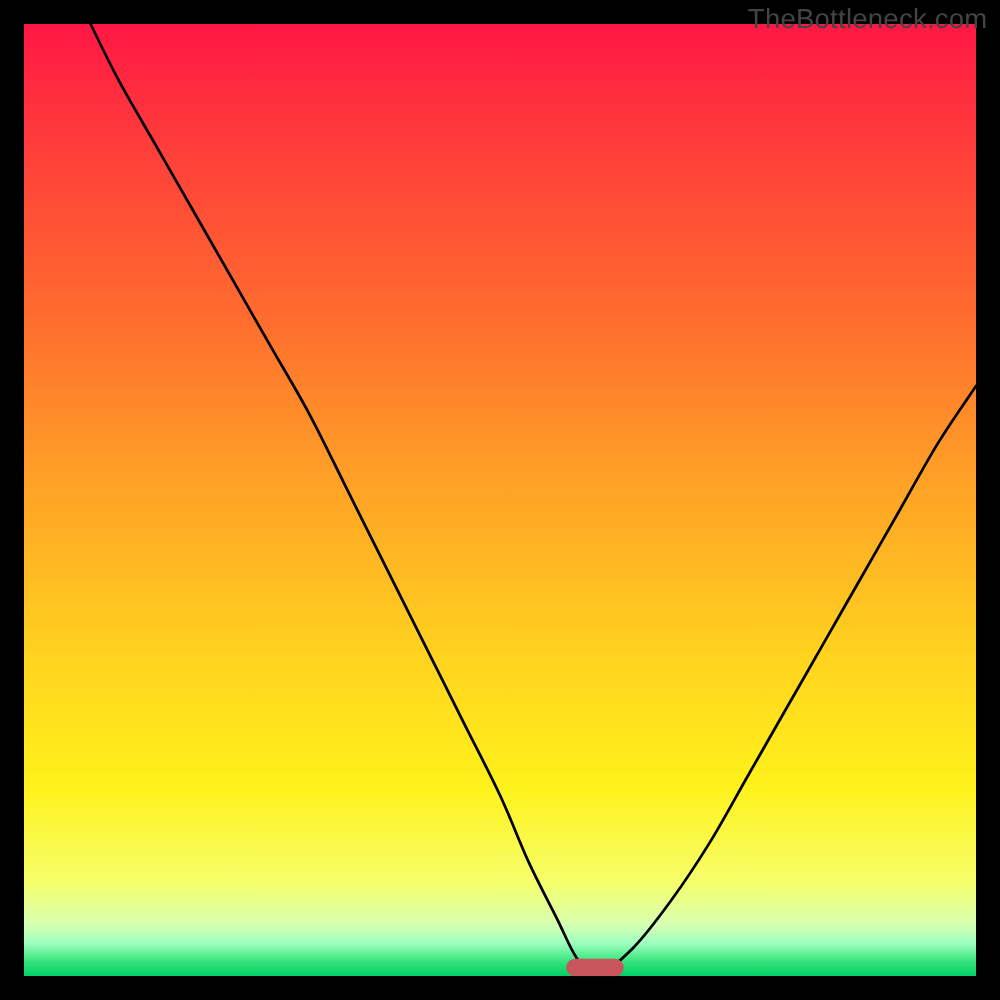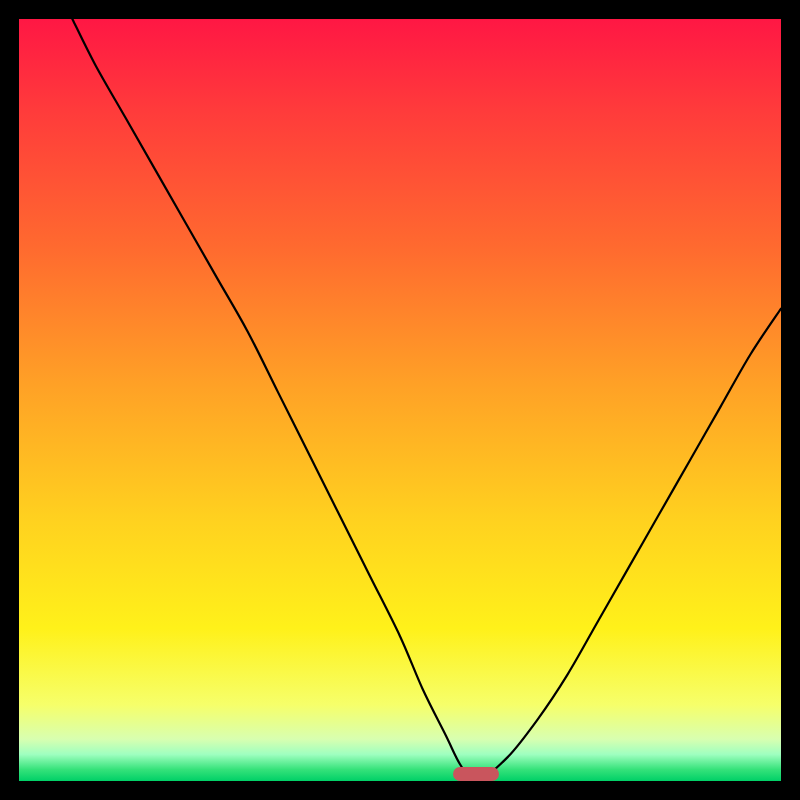--- a/index.html
+++ b/index.html
@@ -44,20 +44,21 @@
     position: absolute;
     height: 14px;
     border-radius: 7px;
     background: #c9555d;
   }
 </style>
 </head>
 <body>
 
 <div class="frame">
+  <div class="watermark">TheBottleneck.com</div>
 
   <div class="plot-area">
     <svg viewBox="0 0 762 762" preserveAspectRatio="none">
       <defs>
         <linearGradient id="bg-grad" x1="0" y1="0" x2="0" y2="1">
         <stop offset="0%" stop-color="#ff1744"></stop>
             <stop offset="12%" stop-color="#ff3b3b"></stop>
             <stop offset="30%" stop-color="#ff6a2f"></stop>
             <stop offset="48%" stop-color="#ffa126"></stop>
             <stop offset="66%" stop-color="#ffd21f"></stop>

